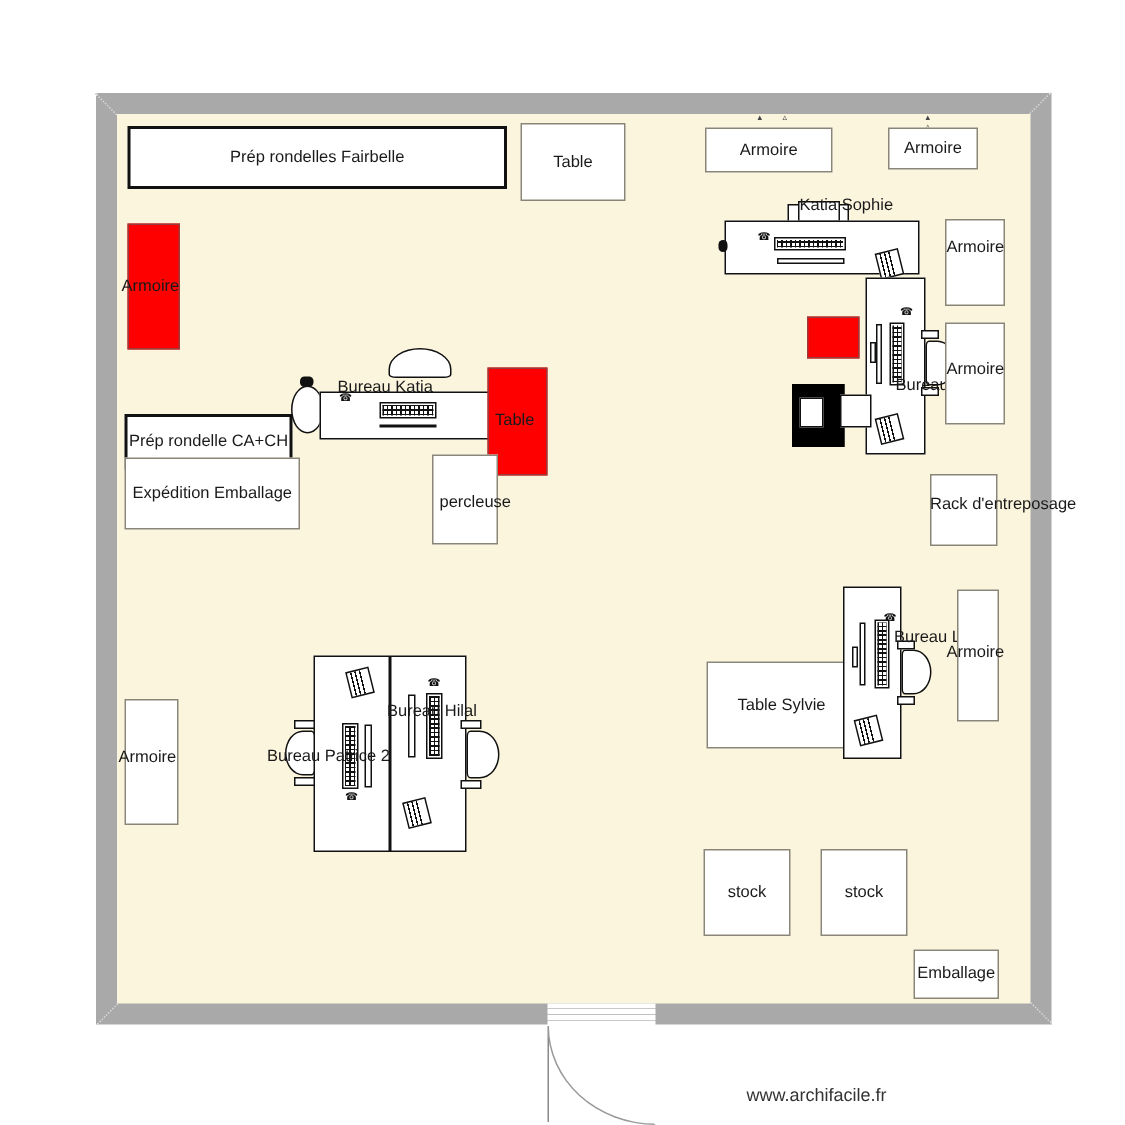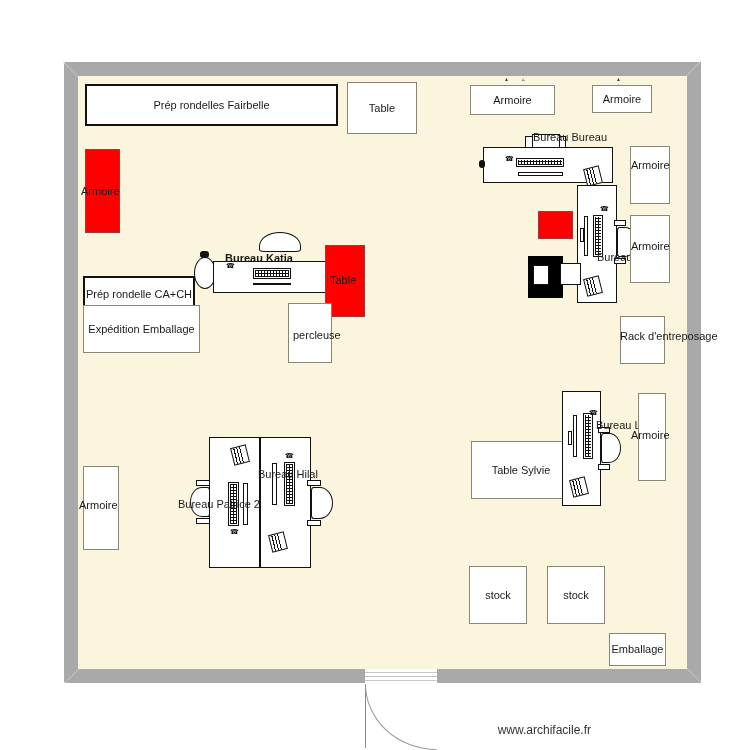--- a/index.html
+++ b/index.html
@@ -261,38 +261,38 @@
   </div>
 
   <div class="round-item" style="left:194px; top:257px; width:22px; height:32px;"></div>
   <div class="knob" style="left:200px; top:251px; width:9px; height:7px;"></div>
 
   <div class="chair-top" style="left:259px; top:232px; width:42px; height:20px;"></div>
   <div class="desk" style="left:213px; top:261px; width:120px; height:32px;"></div>
   <div class="kbd" style="left:253px; top:268px; width:38px; height:11px;"></div>
   <div class="desk-edge" style="left:253px; top:283px; width:38px; height:2px;"></div>
   <div class="phone-dot" style="left:226px; top:262px;">☎</div>
-  <div class="flabel" style="left:225px; top:253px;font-weight:bold;">Bureau Katia</div>
+  <div class="flabel" style="left:225px; top:253px;">Bureau Katia</div>
 
   <div class="box red" style="left:325px; top:245px; width:40px; height:72px;"></div>
   <div class="flabel" style="left:330px; top:275px;">Table</div>
 
   <div class="box" style="left:288px; top:303px; width:44px; height:60px;"></div>
   <div class="flabel" style="left:281px; top:330px;padding-left:12px;">percleuse</div>
 
   <div class="desk" style="left:525px; top:136px; width:10px; height:13px;"></div>
   <div class="desk" style="left:556px; top:136px; width:10px; height:13px;"></div>
   <div class="desk" style="left:532px; top:134px; width:28px; height:14px;"></div>
   <div class="desk" style="left:483px; top:147px; width:130px; height:36px;"></div>
   <div class="kbd" style="left:516px; top:158px; width:48px; height:9px;"></div>
   <div class="screen" style="left:518px; top:172px; width:45px; height:4px;"></div>
   <div class="phone-dot" style="left:505px; top:155px;">☎</div>
   <div class="knob" style="left:479px; top:160px; width:6px; height:8px;"></div>
   <div class="papers" style="left:585px; top:167px;"></div>
-  <div class="flabel" style="left:533px; top:132px;">Bureau Bureau</div>
+  <div class="flabel" style="left:533px; top:132px;">Katia Sophie</div>
 
   <div class="desk" style="left:577px; top:185px; width:40px; height:118px;"></div>
   <div class="kbd vert" style="left:593px; top:215px; width:10px; height:42px;"></div>
   <div class="screen" style="left:584px; top:216px; width:4px; height:40px;"></div>
   <div class="screen" style="left:580px; top:228px; width:4px; height:14px;"></div>
   <div class="phone-dot" style="left:600px; top:205px;">☎</div>
   <div class="papers" style="left:585px; top:277px;"></div>
   <div class="chair-right" style="left:617px; top:227px; width:20px; height:30px;"></div>
   <div class="desk" style="left:614px; top:220px; width:12px; height:6px;"></div>
   <div class="desk" style="left:614px; top:258px; width:12px; height:6px;"></div>

